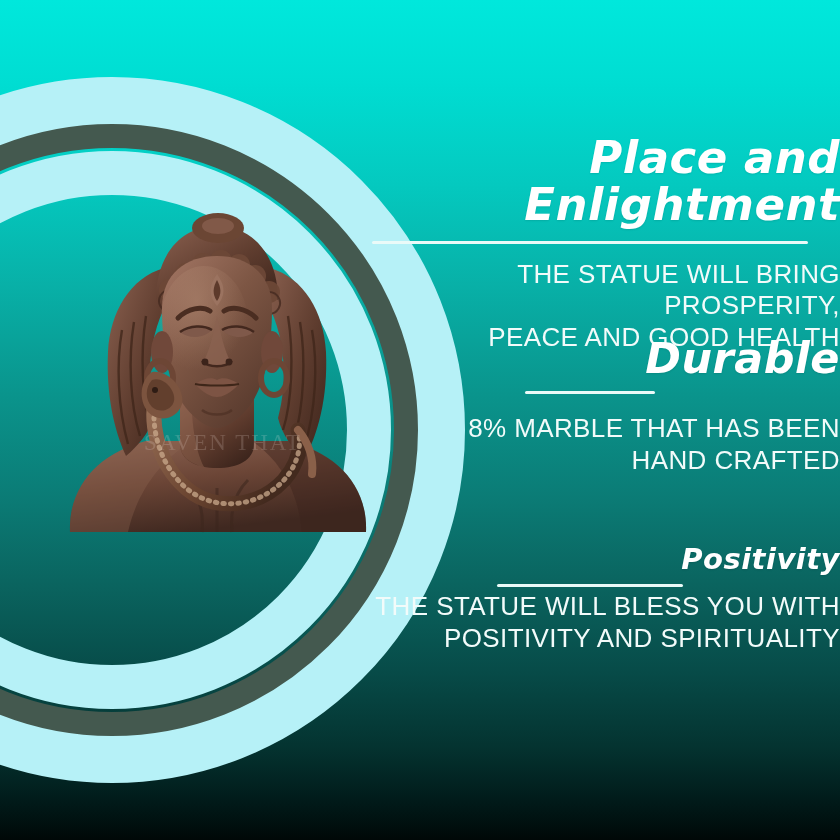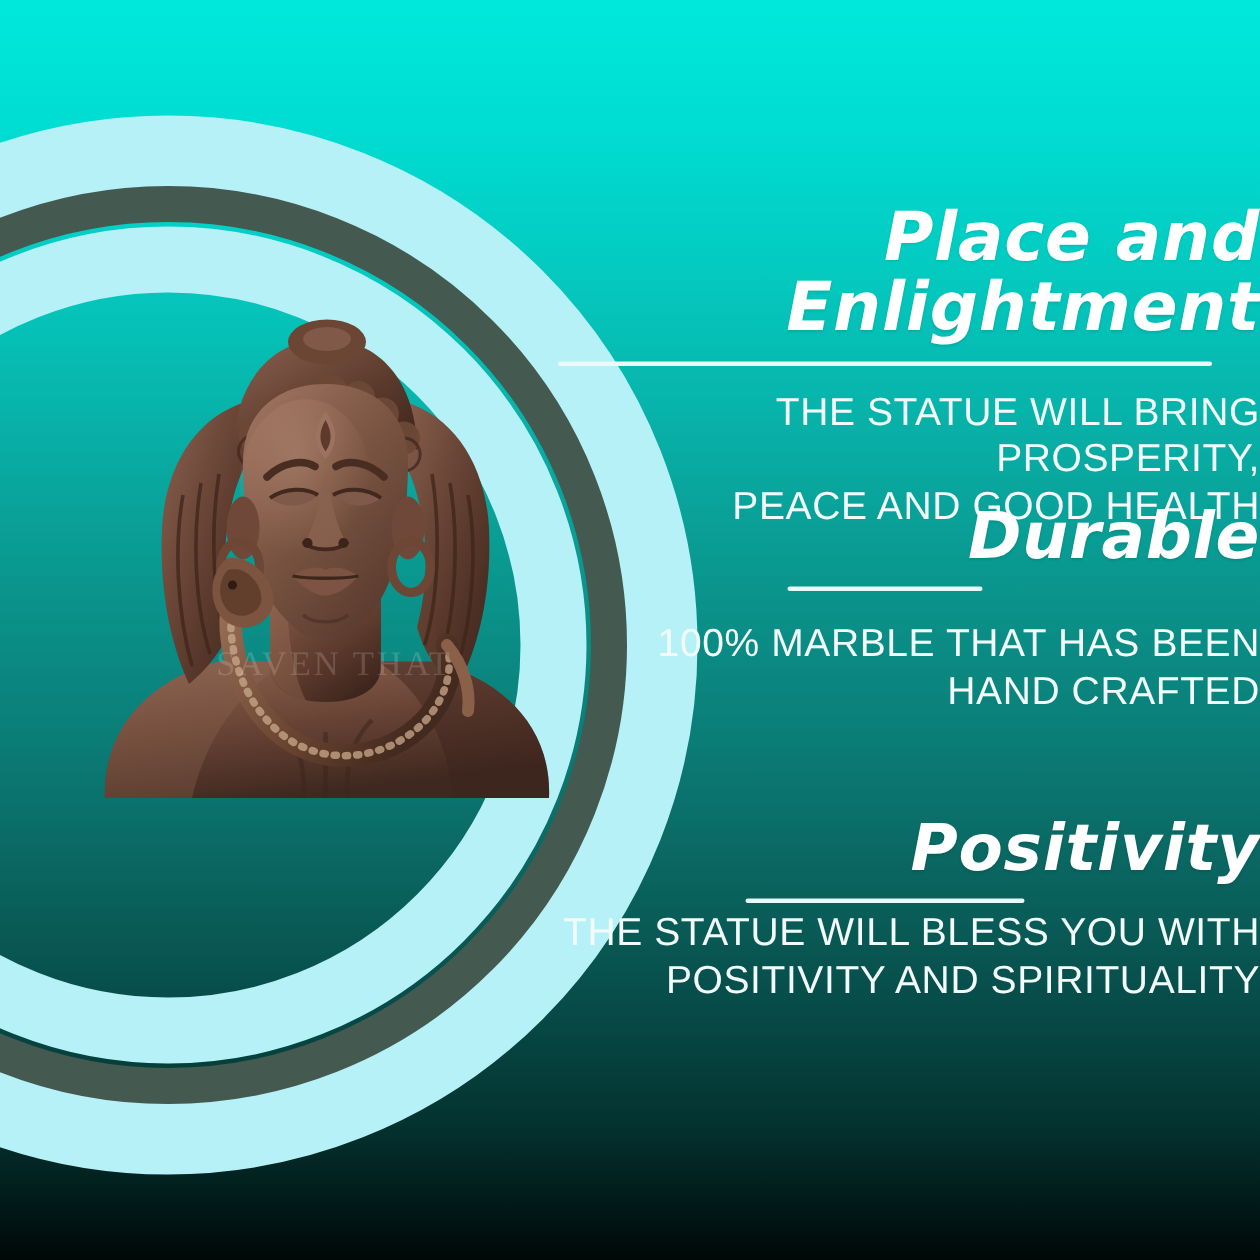--- a/index.html
+++ b/index.html
@@ -80,21 +80,21 @@
     color:#ffffff;
     font-family:"DejaVu Sans", sans-serif;
     font-style:italic;
     font-weight:bold;
     letter-spacing:0.5px;
     line-height:1.05;
     text-shadow:0 1px 2px rgba(0,0,0,0.10);
   }
   .f0 .f-title { font-size:45px; }
   .f1 .f-title { font-size:43px; }
-  .f2 .f-title { font-size:43px; }
+  .f2 .f-title { font-size:29px; }
 
   .f-rule {
     height:3px;
     background:#eafaf8;
     margin:9px auto 0 auto;
     border-radius:2px;
   }
   .f0 .f-rule { width:436px; margin-top:12px; }
   .f1 .f-rule { width:130px; margin-top:10px; }
   .f2 .f-rule { width:186px; margin-top:10px; }
@@ -262,21 +262,21 @@
     <div class="feature f0">
       <div class="f-title">Place and Enlightment</div>
       <div class="f-rule"></div>
       <div class="f-sub">THE STATUE WILL BRING PROSPERITY,
 PEACE AND GOOD HEALTH</div>
     </div>
 
     <div class="feature f1">
       <div class="f-title">Durable</div>
       <div class="f-rule"></div>
-      <div class="f-sub">100% MARBLE THAT HAS BEEN
+      <div class="f-sub">8% MARBLE THAT HAS BEEN
 HAND CRAFTED</div>
     </div>
 
     <div class="feature f2">
       <div class="f-title">Positivity</div>
       <div class="f-rule"></div>
       <div class="f-sub">THE STATUE WILL BLESS YOU WITH
 POSITIVITY AND SPIRITUALITY</div>
     </div>
 

